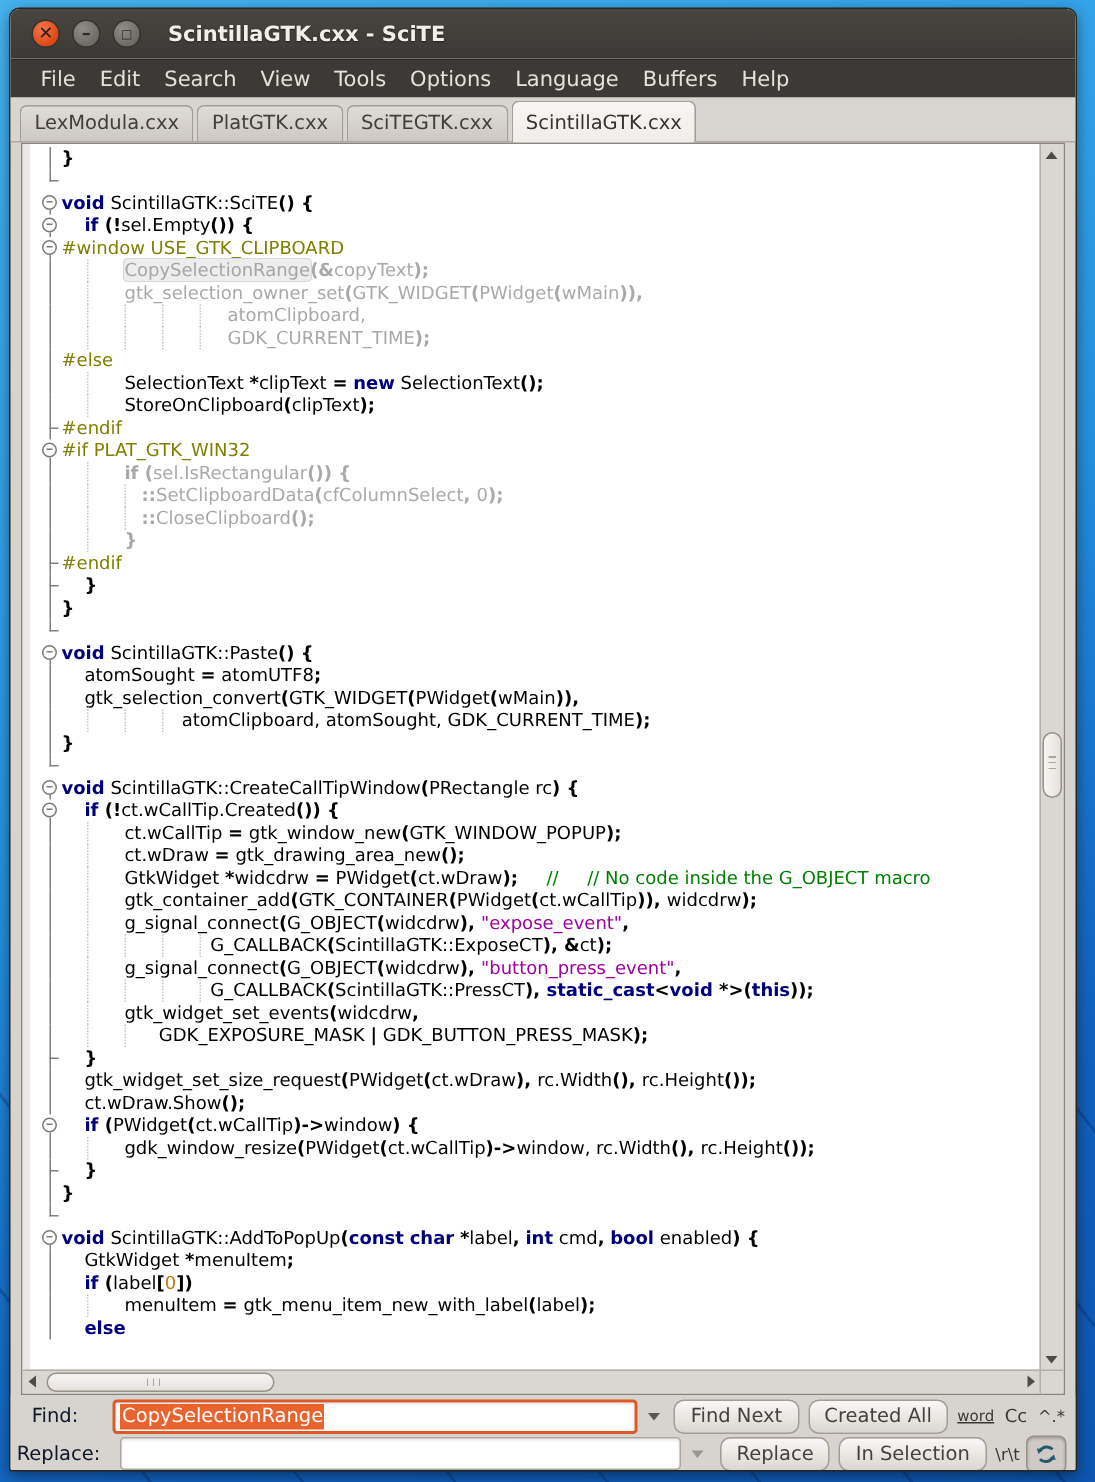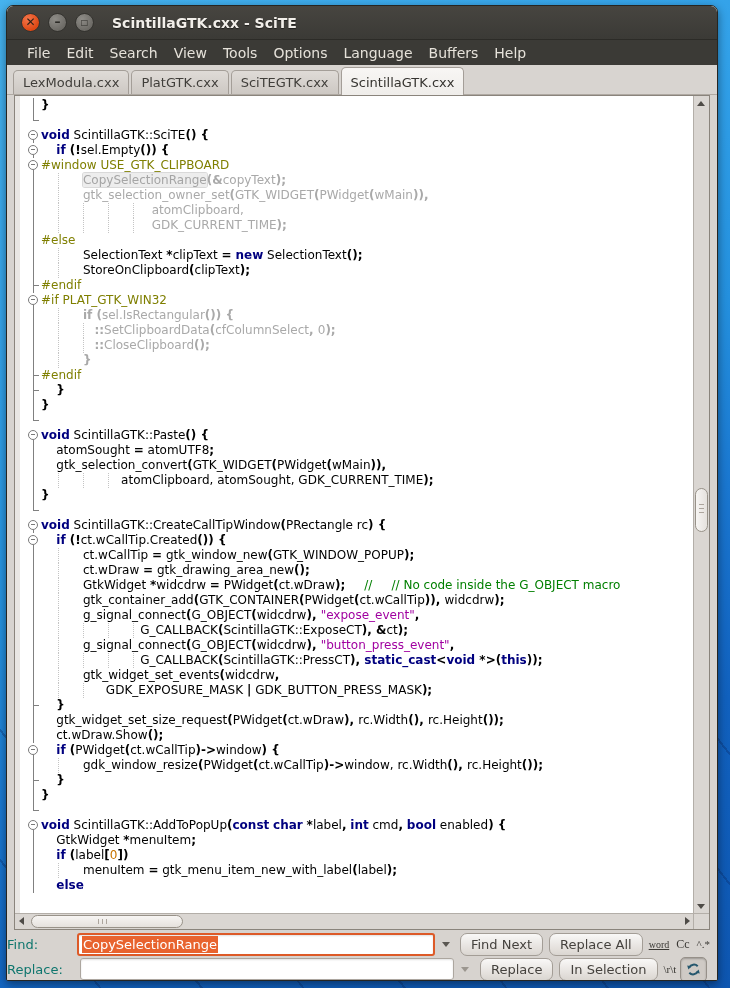--- a/index.html
+++ b/index.html
@@ -78,33 +78,33 @@
     border-radius:7px;background:linear-gradient(90deg,#F7F5F3,#E5E1DD);}
   .vthumb::after{content:"";position:absolute;left:3px;right:3px;top:15px;height:10px;
     background:repeating-linear-gradient(180deg,#ACA59D 0 1px,transparent 1px 4px);}
   .hthumb{position:absolute;top:1px;bottom:1px;left:16px;width:150px;border:1px solid #989289;
     border-radius:7px;background:linear-gradient(#F7F5F3,#E5E1DD);}
   .hthumb::after{content:"";position:absolute;top:3px;bottom:3px;left:66px;width:10px;
     background:repeating-linear-gradient(90deg,#ACA59D 0 1px,transparent 1px 4px);}
   
   .findbar{height:50px;background:#D7D3CF;padding-top:1px;}
   .findrow{display:flex;align-items:center;height:24px;margin-top:1px;}
-  .frlabel{width:64px;text-align:left;margin-right:9px;font-size:13px;color:#0f766e;}
+  .frlabel{width:64px;text-align:center;margin-right:9px;font-size:13px;color:#0f172a;}
   .input-box{width:366px;height:20px;background:#fff;border:1px solid #ACA69F;border-radius:3px;
     padding:0 3px;font-size:13px;line-height:20px;overflow:hidden;box-shadow:inset 0 1px 2px rgba(0,0,0,.12);}
   .input-box.focused{border:2px solid #DD5A28;height:19px;}
   .sel-text{background:#E8632E;color:#FFFFFF;padding:1px 1px;}
   .combo-arrow{width:22px;height:20px;position:relative;margin-right:4px;}
   .combo-arrow .ca{position:absolute;left:7px;top:8px;width:0;height:0;
     border-left:4px solid transparent;border-right:4px solid transparent;border-top:5px solid #5A5752;}
   .combo-arrow.dim .ca{border-top-color:#9B968F;}
   .fbtn{height:23px;padding:0 10px;margin-right:6px;font-size:13px;color:#45423E;
     border:1px solid #A39D96;border-radius:7px;background:linear-gradient(#F9F8F7,#E4E0DC 70%,#DAD6D1);
     white-space:nowrap;font-family:inherit;}
-  .toggle{font-size:12px;color:#3A3834;margin-right:7px;white-space:nowrap;font-family:Liberation Serif, serif;}
+  .toggle{font-size:12px;color:#3A3834;margin-right:7px;white-space:nowrap;}
   .toggle.word{font-size:10px;text-decoration:underline;}
   .toggle.rx{font-size:11px;}
   .toggle.bs{font-size:11px;margin-right:4px;}
   .wrapbtn{width:25px;height:23px;border:1px solid #969089;border-radius:5px;
     background:#CFCAC5;box-shadow:inset 0 1px 2px rgba(0,0,0,.25);
     display:flex;align-items:center;justify-content:center;}
 </style>
 </head>
 <body>
 
@@ -216,21 +216,21 @@
   </div>
 
   <div class="findbar">
     <div class="findrow">
       <span class="frlabel">Find:</span>
       <div class="input-box focused"><span class="sel-text">CopySelectionRange</span></div>
       <div class="combo-arrow">
           <span class="ca"></span>
         </div>
       <button class="fbtn">Find Next</button>
-      <button class="fbtn">Replace All</button>
+      <button class="fbtn">Created All</button>
       <span class="toggle word">word</span>
       <span class="toggle">Cc</span>
       <span class="toggle rx">^.*</span>
     </div>
     <div class="findrow">
       <span class="frlabel">Replace:</span>
       <div class="input-box"><span></span></div>
       <div class="combo-arrow dim">
           <span class="ca"></span>
         </div>

